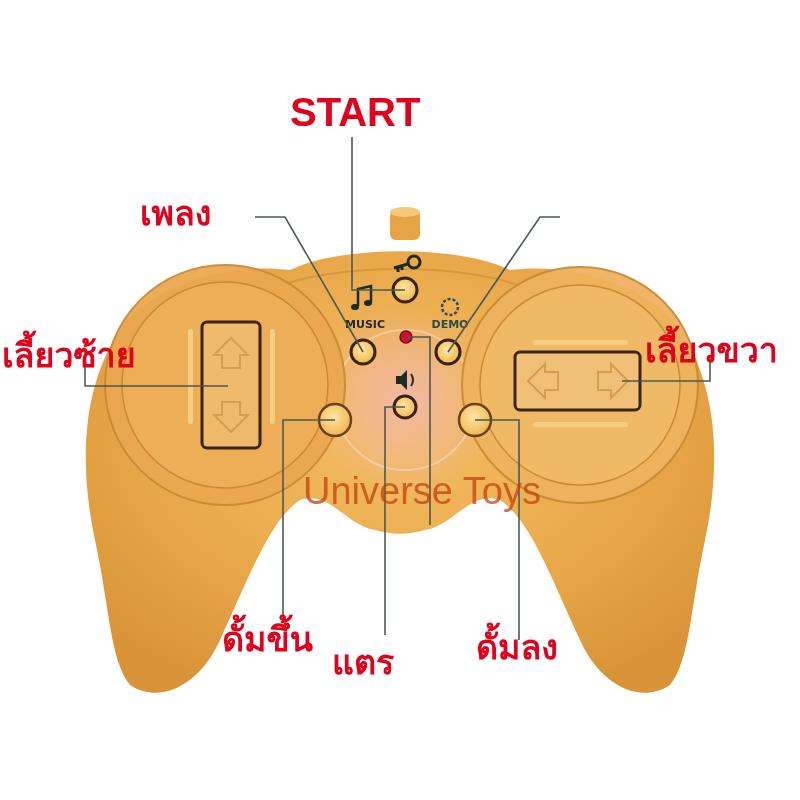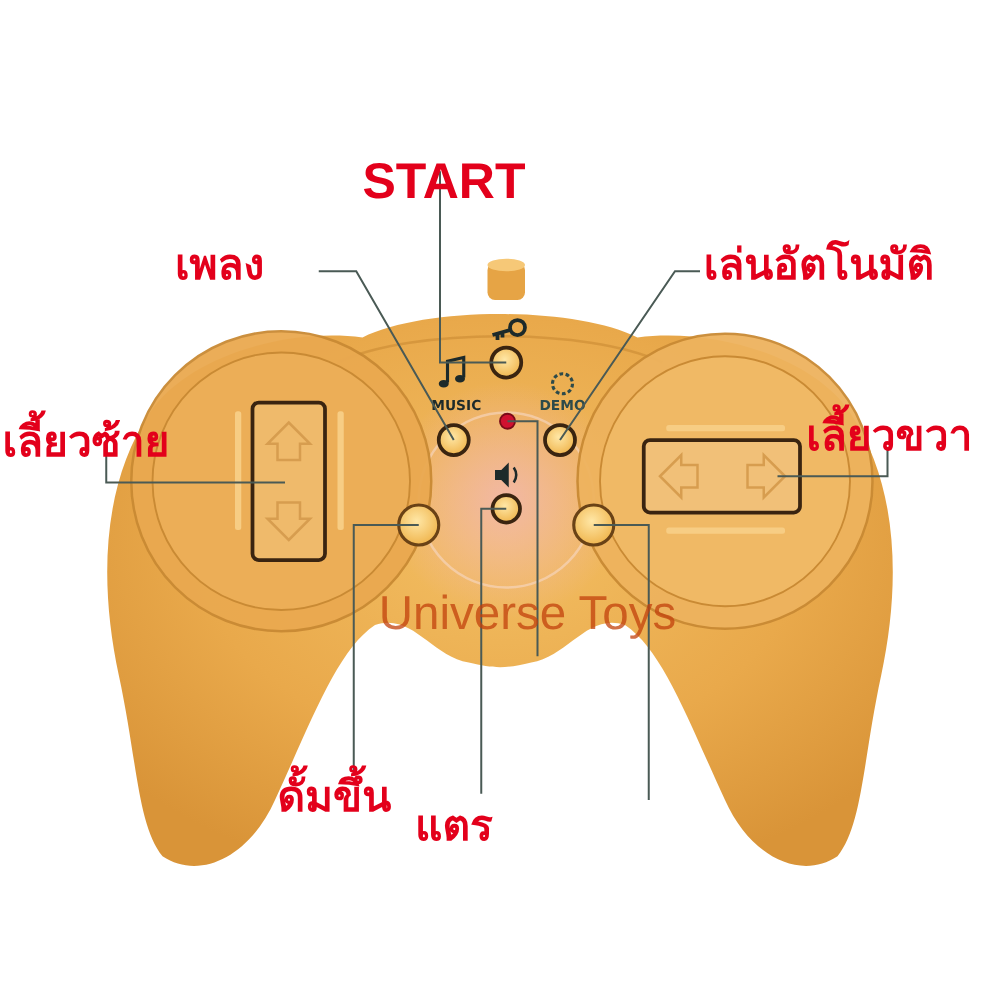--- a/index.html
+++ b/index.html
@@ -1,20 +1,20 @@
 <!DOCTYPE html>
 <html><head>
 <meta charset="utf-8">
 <style>
   html, body { margin:0; padding:0; background:#ffffff; }
   #stage { position:relative; width:800px; height:800px; overflow:hidden; background:#ffffff; font-family:"DejaVu Sans", sans-serif; }
   svg#pad { position:absolute; left:0; top:0; }
   .lbl { position:absolute; color:#e3001b; font-weight:bold; white-space:nowrap; line-height:1; }
-  .lbl.th { font-size:34px;font-family:Liberation Serif, serif; }
-  .lbl.en { font-family:"Liberation Sans", sans-serif; font-size:40px;margin-top:33px; }
+  .lbl.th { font-size:34px; }
+  .lbl.en { font-family:"Liberation Sans", sans-serif; font-size:40px; }
   .wm { position:absolute; left:303px; top:470px; font-family:"Liberation Sans", sans-serif; font-size:38px; color:#c2410c; opacity:0.75; white-space:nowrap; }
 </style>
 </head>
 <body>
 
 <div id="stage">
 
   <svg id="pad" width="800" height="800" viewBox="0 0 800 800">
     <defs>
       <radialGradient id="bodyGrad" cx="50%" cy="40%" r="65%">
@@ -119,19 +119,19 @@
       <path d="M 385 635 L 385 407 L 405 407"></path>
       <path d="M 430 525 L 430 337 L 406 337"></path>
       <path d="M 519 640 L 519 420 L 475 420"></path>
     </g>
   </svg>
 
   <div class="wm">Universe Toys</div>
 
   <div class="lbl en" style="left:290px; top:92px;">START</div>
   <div class="lbl th" style="left:140px; top:196px;">เพลง</div>
-  <div class="lbl th" style="left:563px; top:196px;">เล่นอัตโนมัติ</div>
   <div class="lbl th" style="left:2px; top:338px;">เลี้ยวซ้าย</div>
   <div class="lbl th" style="left:645px; top:333px;">เลี้ยวขวา</div>
   <div class="lbl th" style="left:222px; top:622px;">ดั้มขึ้น</div>
   <div class="lbl th" style="left:332px; top:645px;">แตร</div>
+  <div class="lbl th" style="left:476px; top:630px;">ดั้มลง</div>
 
 </div>
 
 </body></html>

